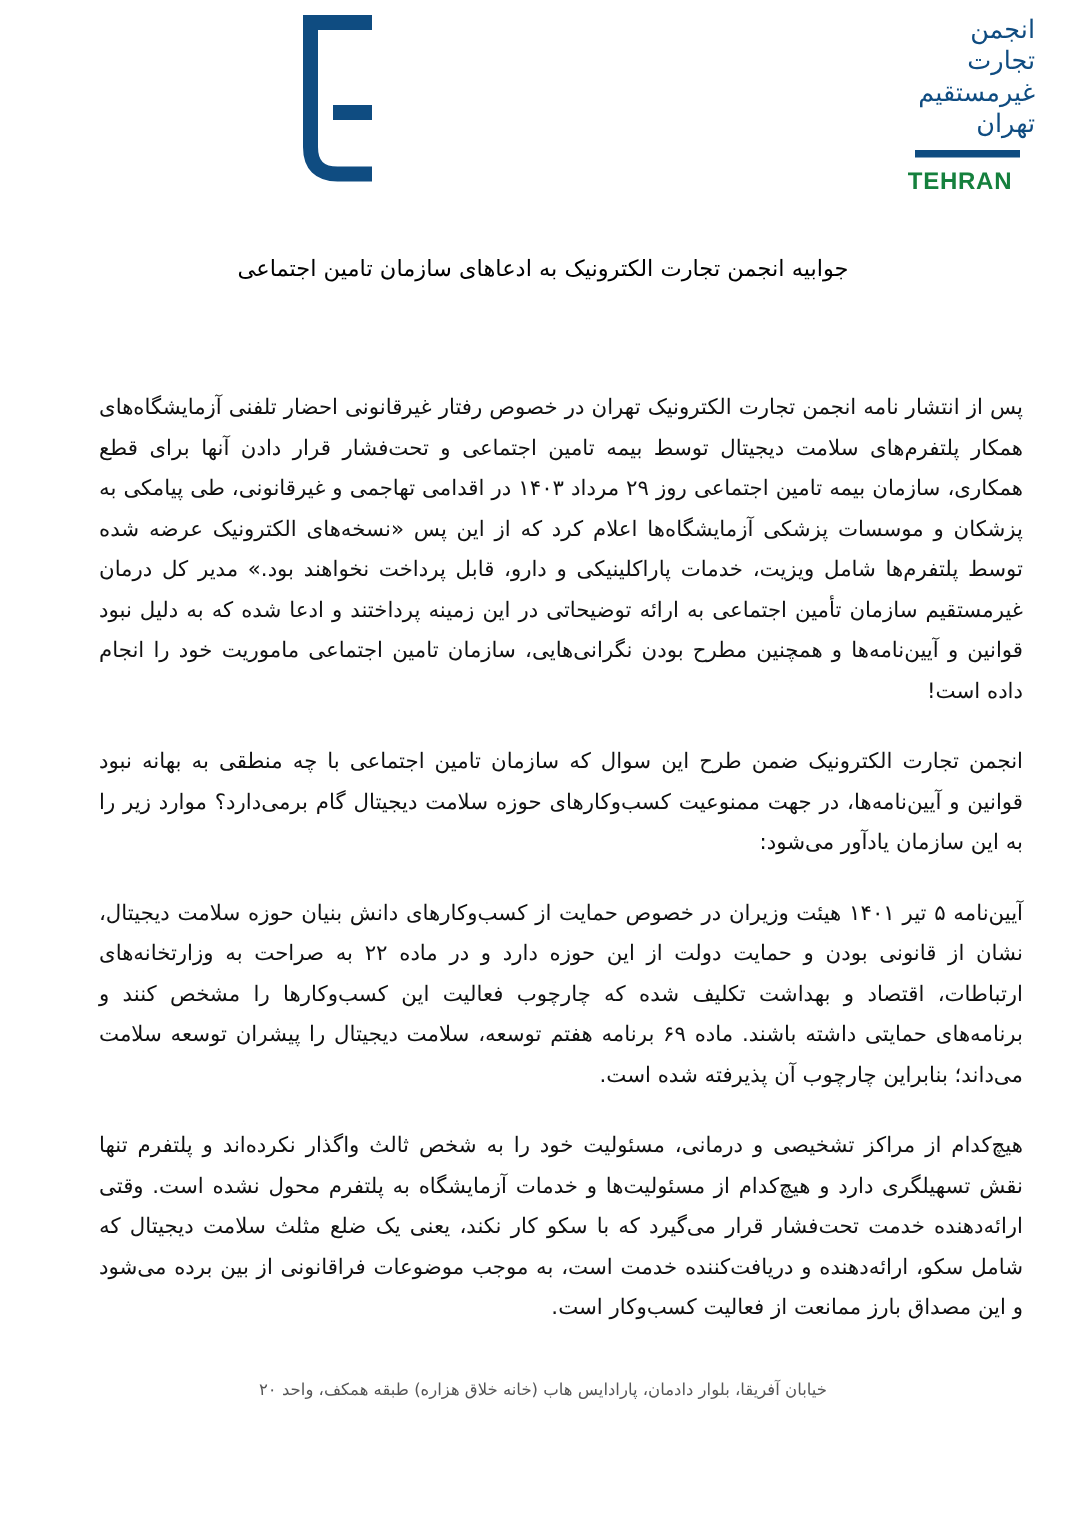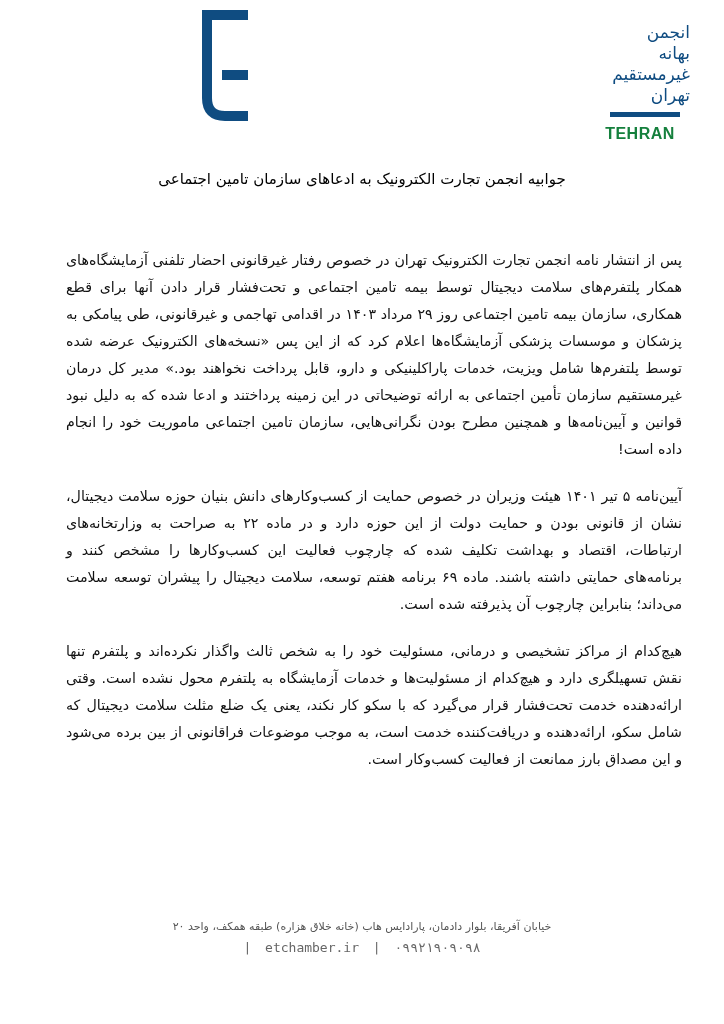--- a/index.html
+++ b/index.html
@@ -3,77 +3,72 @@
   <meta charset="utf-8">
   <style>
     html, body { margin: 0; padding: 0; background: #ffffff; }
     body {
       width: 724px; height: 1024px; position: relative; overflow: hidden;
       font-family: "DejaVu Sans", sans-serif; color: #1a1a1a;
     }
     .logo-e { position: absolute; left: 198px; top: 10px; width: 52px; height: 112px; }
     .logo-brand {
       position: absolute; right: 34px; top: 10px; width: 100px;
-      text-align: right; direction: rtl; color: #0f4c81; margin-top: 12px;
+      text-align: right; direction: rtl; color: #0f4c81;
     }
     .brand-line {
       font-family: "DejaVu Sans", sans-serif; font-size: 17px; line-height: 21px;
       margin: 0; padding: 0;
     }
     .brand-bar { width: 70px; height: 5px; background: #0f4c81; margin: 6px 10px 0 auto; }
     .brand-latin {
       direction: ltr; text-align: center; font-family: "Liberation Sans", sans-serif;
       font-weight: bold; font-size: 16px; color: #15803d; margin-top: 8px; letter-spacing: 0.5px;
     }
     .title {
       position: absolute; top: 170px; left: 0; width: 724px; text-align: center;
       direction: rtl; font-size: 15px; color: #000000;
     }
     .content {
       position: absolute; top: 243px; left: 66px; width: 616px;
       direction: rtl; text-align: justify; text-align-last: right;
       font-size: 14.2px; line-height: 27px; color: #111;
     }
-    .para { margin: 4px 0 20px 0; }
+    .para { margin: 16px 0 20px 0; }
     .footer {
       position: absolute; top: 918px; left: 0; width: 724px; text-align: center;
       color: #555;
     }
     .footer-address { direction: rtl; font-size: 11px; line-height: 18px; }
     .footer-contact {
       margin-top: 4px; font-family: "DejaVu Sans Mono", monospace; font-size: 13px; color: #666;
     }
     .footer-contact span { padding: 0 3px; }
   </style>
 </head>
 <body>
 
 <svg class="logo-e" viewBox="0 0 52 112">
   <path d="M50 5 H9 V88 Q9 106 27 106 H50" fill="none" stroke="#0f4c81" stroke-width="10"></path>
   <rect x="24" y="60" width="26" height="10" fill="#0f4c81"></rect>
 </svg>
 
 <div class="logo-brand">
   <div class="brand-line">انجمن</div>
-  <div class="brand-line">بهانه</div>
+  <div class="brand-line">تجارت</div>
   <div class="brand-line">غیرمستقیم</div>
   <div class="brand-line">تهران</div>
   <div class="brand-bar"></div>
   <div class="brand-latin">TEHRAN</div>
 </div>
 
 <div class="title">جوابیه انجمن تجارت الکترونیک به ادعاهای سازمان تامین اجتماعی</div>
 
 <div class="content">
   <p class="para">پس از انتشار نامه انجمن تجارت الکترونیک تهران در خصوص رفتار غیرقانونی احضار تلفنی آزمایشگاه‌های همکار پلتفرم‌های سلامت دیجیتال توسط بیمه تامین اجتماعی و تحت‌فشار قرار دادن آنها برای قطع همکاری، سازمان بیمه تامین اجتماعی روز ۲۹ مرداد ۱۴۰۳ در اقدامی تهاجمی و غیرقانونی، طی پیامکی به پزشکان و موسسات پزشکی آزمایشگاه‌ها اعلام کرد که از این پس «نسخه‌های الکترونیک عرضه شده توسط پلتفرم‌ها شامل ویزیت، خدمات پاراکلینیکی و دارو، قابل پرداخت نخواهند بود.» مدیر کل درمان غیرمستقیم سازمان تأمین اجتماعی به ارائه توضیحاتی در این زمینه پرداختند و ادعا شده که به دلیل نبود قوانین و آیین‌نامه‌ها و همچنین مطرح بودن نگرانی‌هایی، سازمان تامین اجتماعی ماموریت خود را انجام داده است!</p>
+  <p class="para">انجمن تجارت الکترونیک ضمن طرح این سوال که سازمان تامین اجتماعی با چه منطقی به بهانه نبود قوانین و آیین‌نامه‌ها، در جهت ممنوعیت کسب‌وکارهای حوزه سلامت دیجیتال گام برمی‌دارد؟ موارد زیر را به این سازمان یادآور می‌شود:</p>
   <p class="para">آیین‌نامه ۵ تیر ۱۴۰۱ هیئت وزیران در خصوص حمایت از کسب‌وکارهای دانش بنیان حوزه سلامت دیجیتال، نشان از قانونی بودن و حمایت دولت از این حوزه دارد و در ماده ۲۲ به صراحت به وزارتخانه‌های ارتباطات، اقتصاد و بهداشت تکلیف شده که چارچوب فعالیت این کسب‌وکارها را مشخص کنند و برنامه‌های حمایتی داشته باشند. ماده ۶۹ برنامه هفتم توسعه، سلامت دیجیتال را پیشران توسعه سلامت می‌داند؛ بنابراین چارچوب آن پذیرفته شده است.</p>
   <p class="para">هیچ‌کدام از مراکز تشخیصی و درمانی، مسئولیت خود را به شخص ثالث واگذار نکرده‌اند و پلتفرم تنها نقش تسهیلگری دارد و هیچ‌کدام از مسئولیت‌ها و خدمات آزمایشگاه به پلتفرم محول نشده است. وقتی ارائه‌دهنده خدمت تحت‌فشار قرار می‌گیرد که با سکو کار نکند، یعنی یک ضلع مثلث سلامت دیجیتال که شامل سکو، ارائه‌دهنده و دریافت‌کننده خدمت است، به موجب موضوعات فراقانونی از بین برده می‌شود و این مصداق بارز ممانعت از فعالیت کسب‌وکار است.</p>
 </div>
 
 <div class="footer">
   <div class="footer-address">خیابان آفریقا، بلوار دادمان، پارادایس هاب (خانه خلاق هزاره) طبقه همکف، واحد ۲۰</div>
-  <div class="footer-contact">
-    <span>|</span>
-    <span>etchamber.ir</span>
-    <span>|</span>
-    <span>۰۹۹۲۱۹۰۹۰۹۸</span>
-  </div>
 </div>
 
 </body></html>

